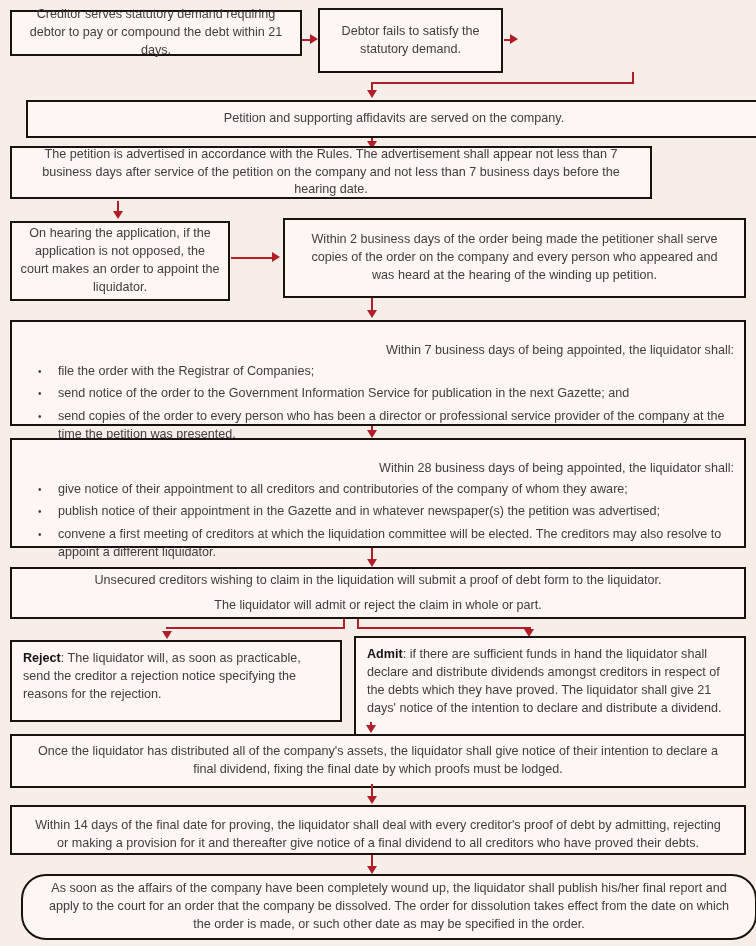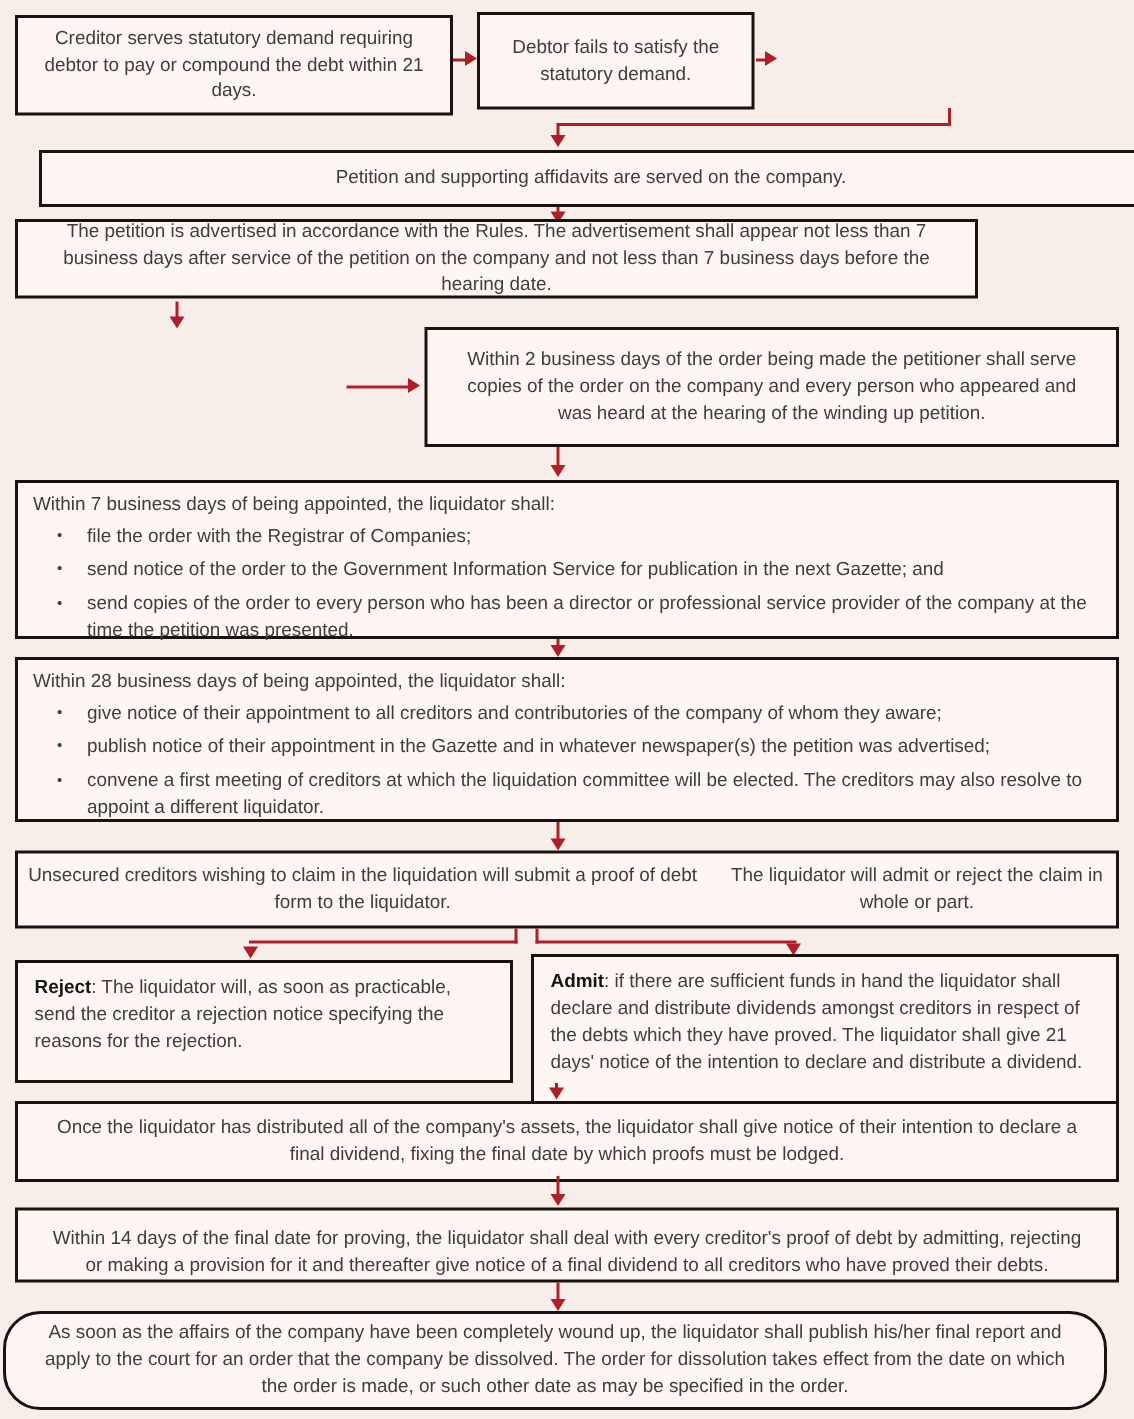--- a/index.html
+++ b/index.html
@@ -24,61 +24,61 @@
     border:2px solid var(--border);
     font-size:12.6px;
     line-height:1.42;
     color:var(--text);
   }
   .center{
     display:flex;align-items:center;justify-content:center;
     text-align:center;
   }
   .stack{
-    display:flex;flex-direction:row;align-items:center;justify-content:center;
+    display:flex;flex-direction:column;align-items:center;justify-content:center;
     text-align:center;gap:7px;
   }
   .leftal{padding:8px 11px;text-align:left;}
   .bold-label{font-weight:bold;color:var(--bold);}
   
-  .list .bhead{text-align:left;margin:6px 10px 3px;}
+  .list .bhead{text-align:right;margin:20px 10px 3px;}
   .list ul{list-style:none;margin-top:3px;padding:0 14px 0 26px;}
   .list li{display:flex;margin-bottom:4.5px;}
   .list .dot{width:20px;flex:none;font-size:10px;line-height:18px;}
   .list .btext{flex:1;}
   
   .vline,.hline{position:absolute;background:var(--arrow);}
   .vline{width:2px;}
   .hline{height:2px;}
   .ah-down{
     position:absolute;width:0;height:0;
     border-left:5px solid transparent;border-right:5px solid transparent;
     border-top:8px solid var(--arrow);
   }
   .ah-right{
     position:absolute;width:0;height:0;
     border-top:5px solid transparent;border-bottom:5px solid transparent;
     border-left:8px solid var(--arrow);
   }
   
-  #b1{left:10px;top:10px;width:292px;height:67px;padding:0 6px;}
+  #b1{left:10px;top:10px;width:292px;height:46px;padding:0 6px;}
   #b2{left:318px;top:8px;width:185px;height:65px;padding:0 8px;}
   #b3{left:518px;top:7px;width:230px;height:65px;padding:0 8px;}
   #b4{left:10px;top:100px;width:736px;height:38px;margin-left:16px;}
   #b5{left:10px;top:146px;width:642px;height:53px;padding:0 26px;}
   #b6{left:10px;top:221px;width:220px;height:80px;padding:0 8px;}
   #b7{left:283px;top:218px;width:463px;height:80px;padding:0 16px;}
   #b8{left:10px;top:320px;width:736px;height:106px;}
   #b9{left:10px;top:438px;width:736px;height:110px;}
   #b10{left:10px;top:567px;width:736px;height:52px;}
   #b11{left:10px;top:640px;width:332px;height:82px;}
   #b12{left:354px;top:636px;width:392px;height:110px;}
   #b13{left:10px;top:734px;width:736px;height:54px;padding:0 20px;}
   #b14{left:10px;top:805px;width:736px;height:50px;padding:0 16px;align-items:flex-end;}
-  #b15{left:2px;top:874px;width:736px;height:66px;padding:0 20px;border-radius:25px;}
+  #b15{left:21px;top:874px;width:736px;height:66px;padding:0 20px;border-radius:25px;}
 </style>
 </head>
 <body>
 
 <div class="canvas">
 
   <div class="box center" id="b1">
     <span>Creditor serves statutory demand requiring debtor to pay or compound the debt within 21 days.</span>
   </div>
   <div class="hline" style="left:302px;top:39px;width:9px;"></div>
@@ -101,20 +101,23 @@
   <div class="vline" style="left:371px;top:138px;height:4px;"></div>
   <div class="ah-down" style="left:367px;top:141px;"></div>
 
   <div class="box center" id="b5">
     <span>The petition is advertised in accordance with the Rules. The advertisement shall appear not less than 7 business days after service of the petition on the company and not less than 7 business days before the hearing date.</span>
   </div>
 
   <div class="vline" style="left:117px;top:201px;height:11px;"></div>
   <div class="ah-down" style="left:113px;top:211px;"></div>
 
+  <div class="box center" id="b6">
+    <span>On hearing the application, if the application is not opposed, the court makes an order to appoint the liquidator.</span>
+  </div>
 
   <div class="hline" style="left:231px;top:257px;width:42px;"></div>
   <div class="ah-right" style="left:272px;top:252px;"></div>
 
   <div class="box center" id="b7">
     <span>Within 2 business days of the order being made the petitioner shall serve copies of the order on the company and every person who appeared and was heard at the hearing of the winding up petition.</span>
   </div>
 
   <div class="vline" style="left:371px;top:298px;height:13px;"></div>
   <div class="ah-down" style="left:367px;top:310px;"></div>

